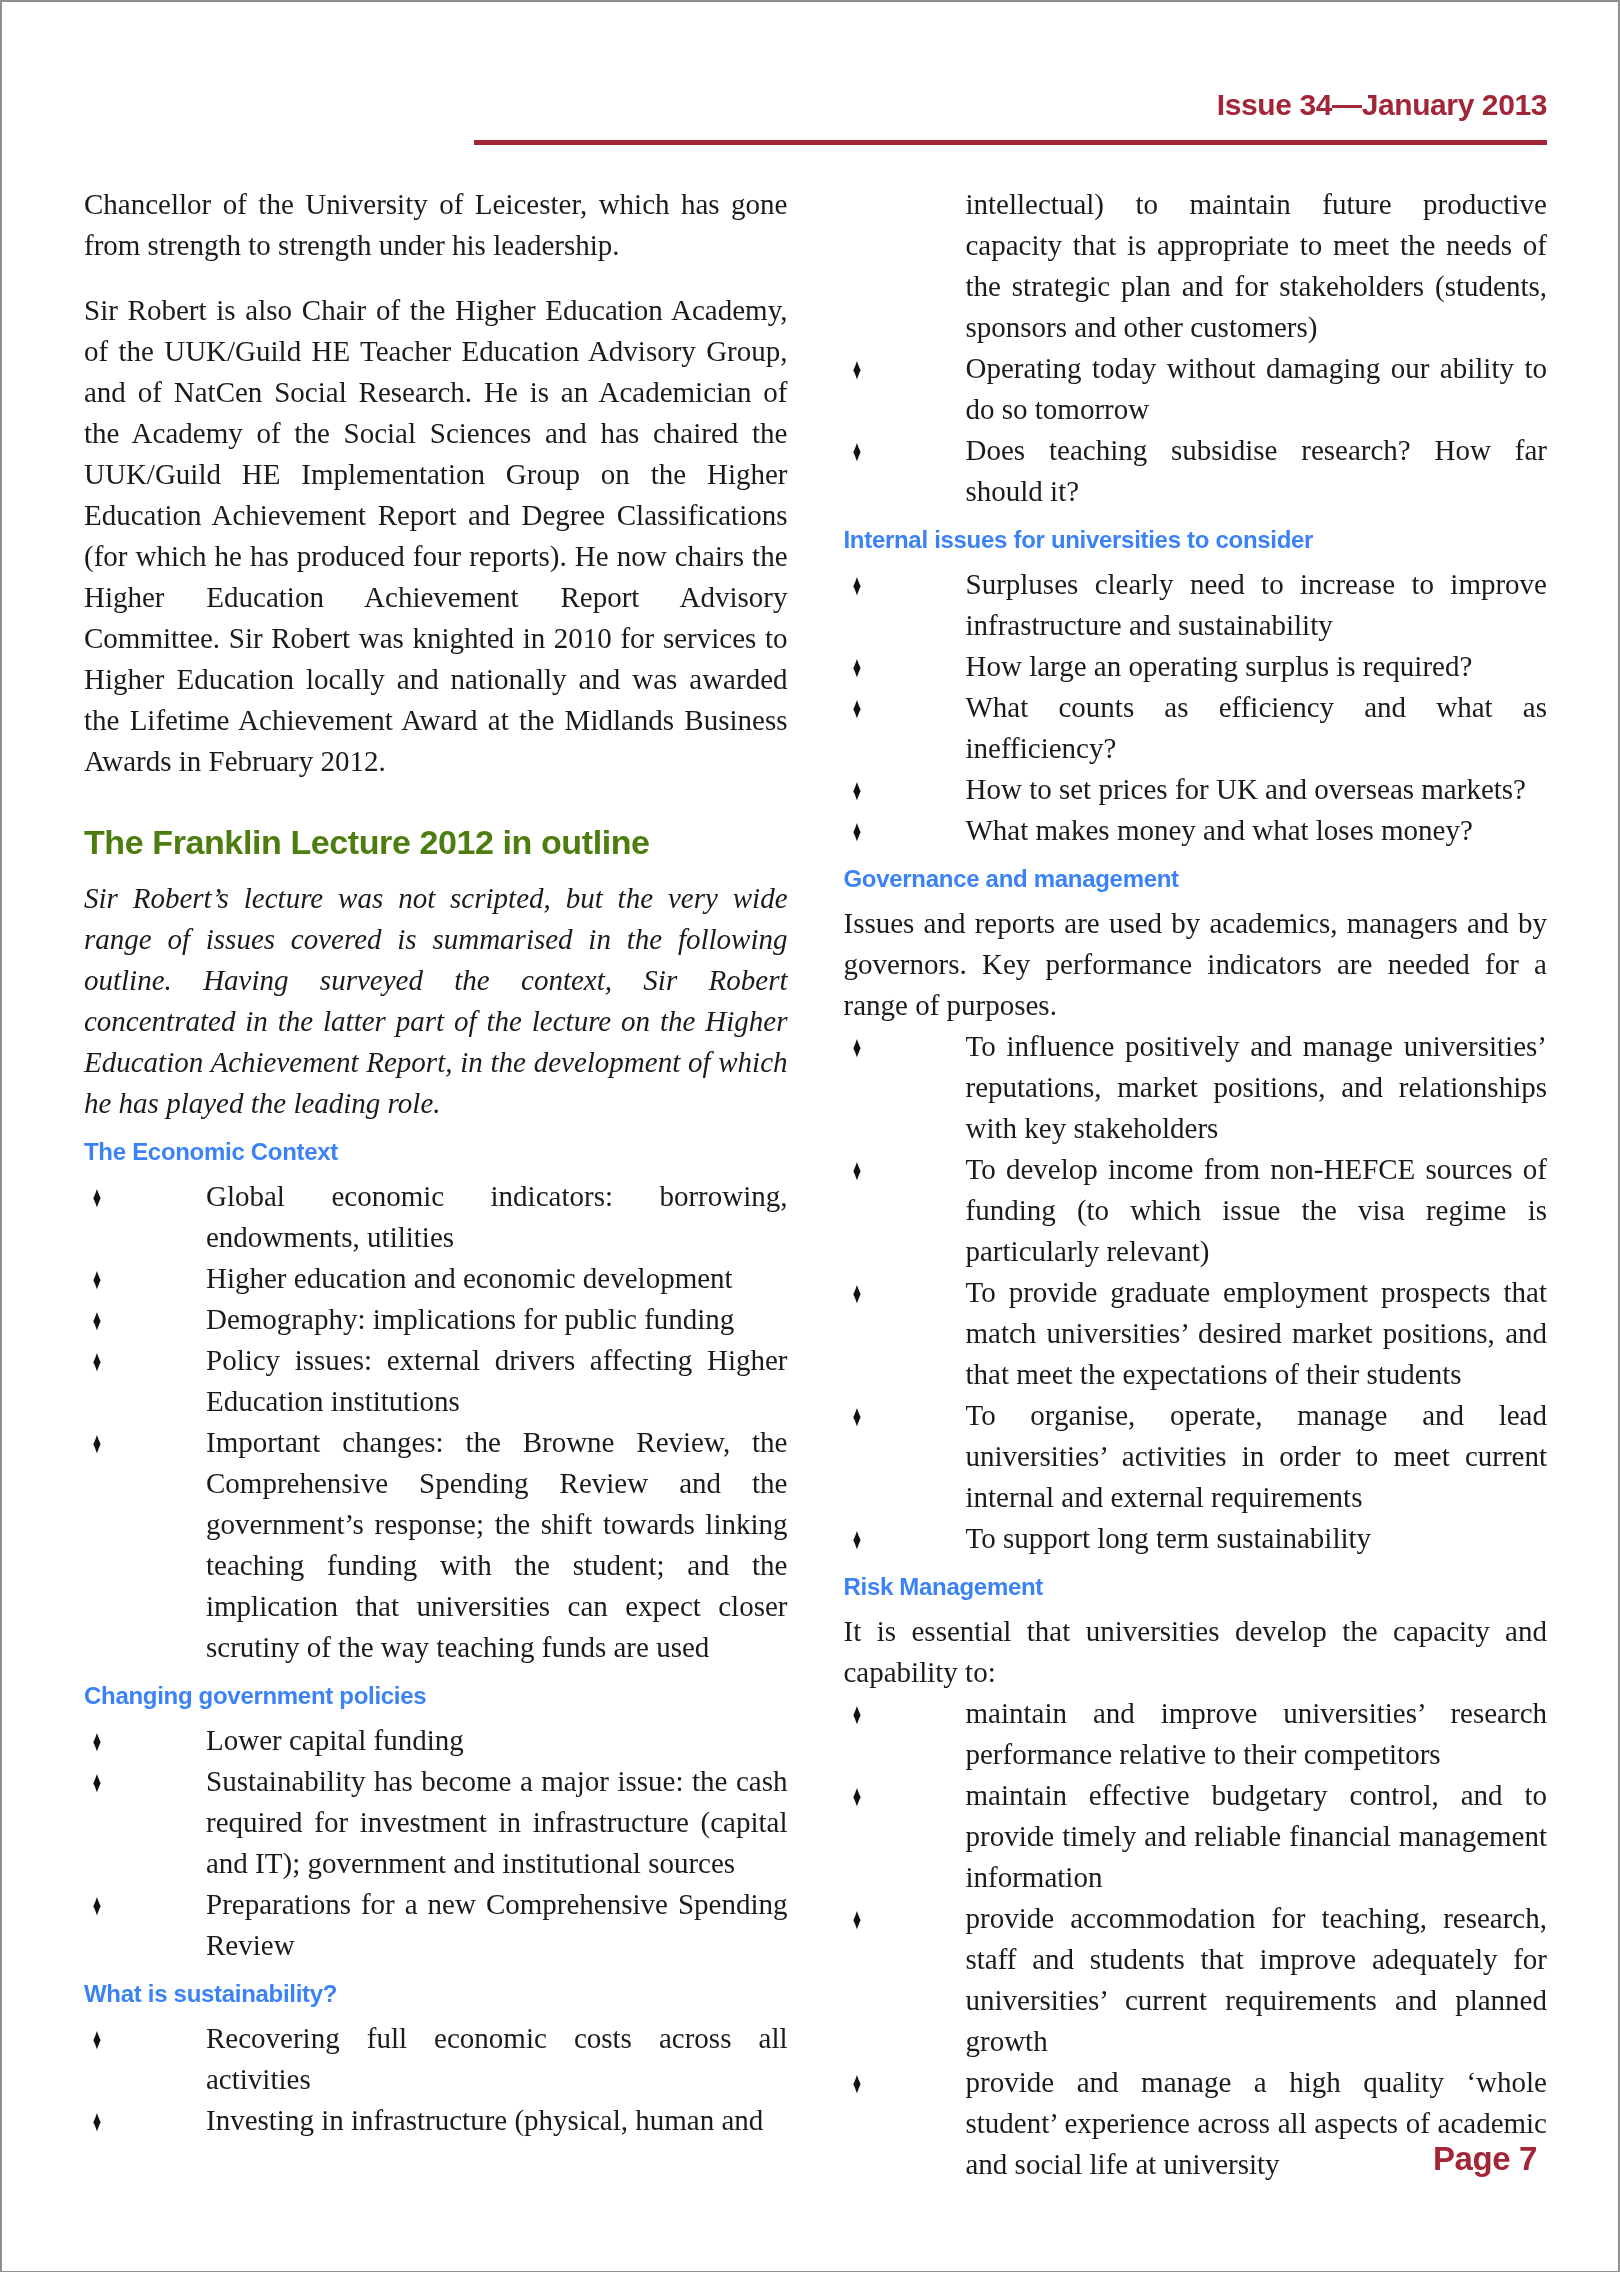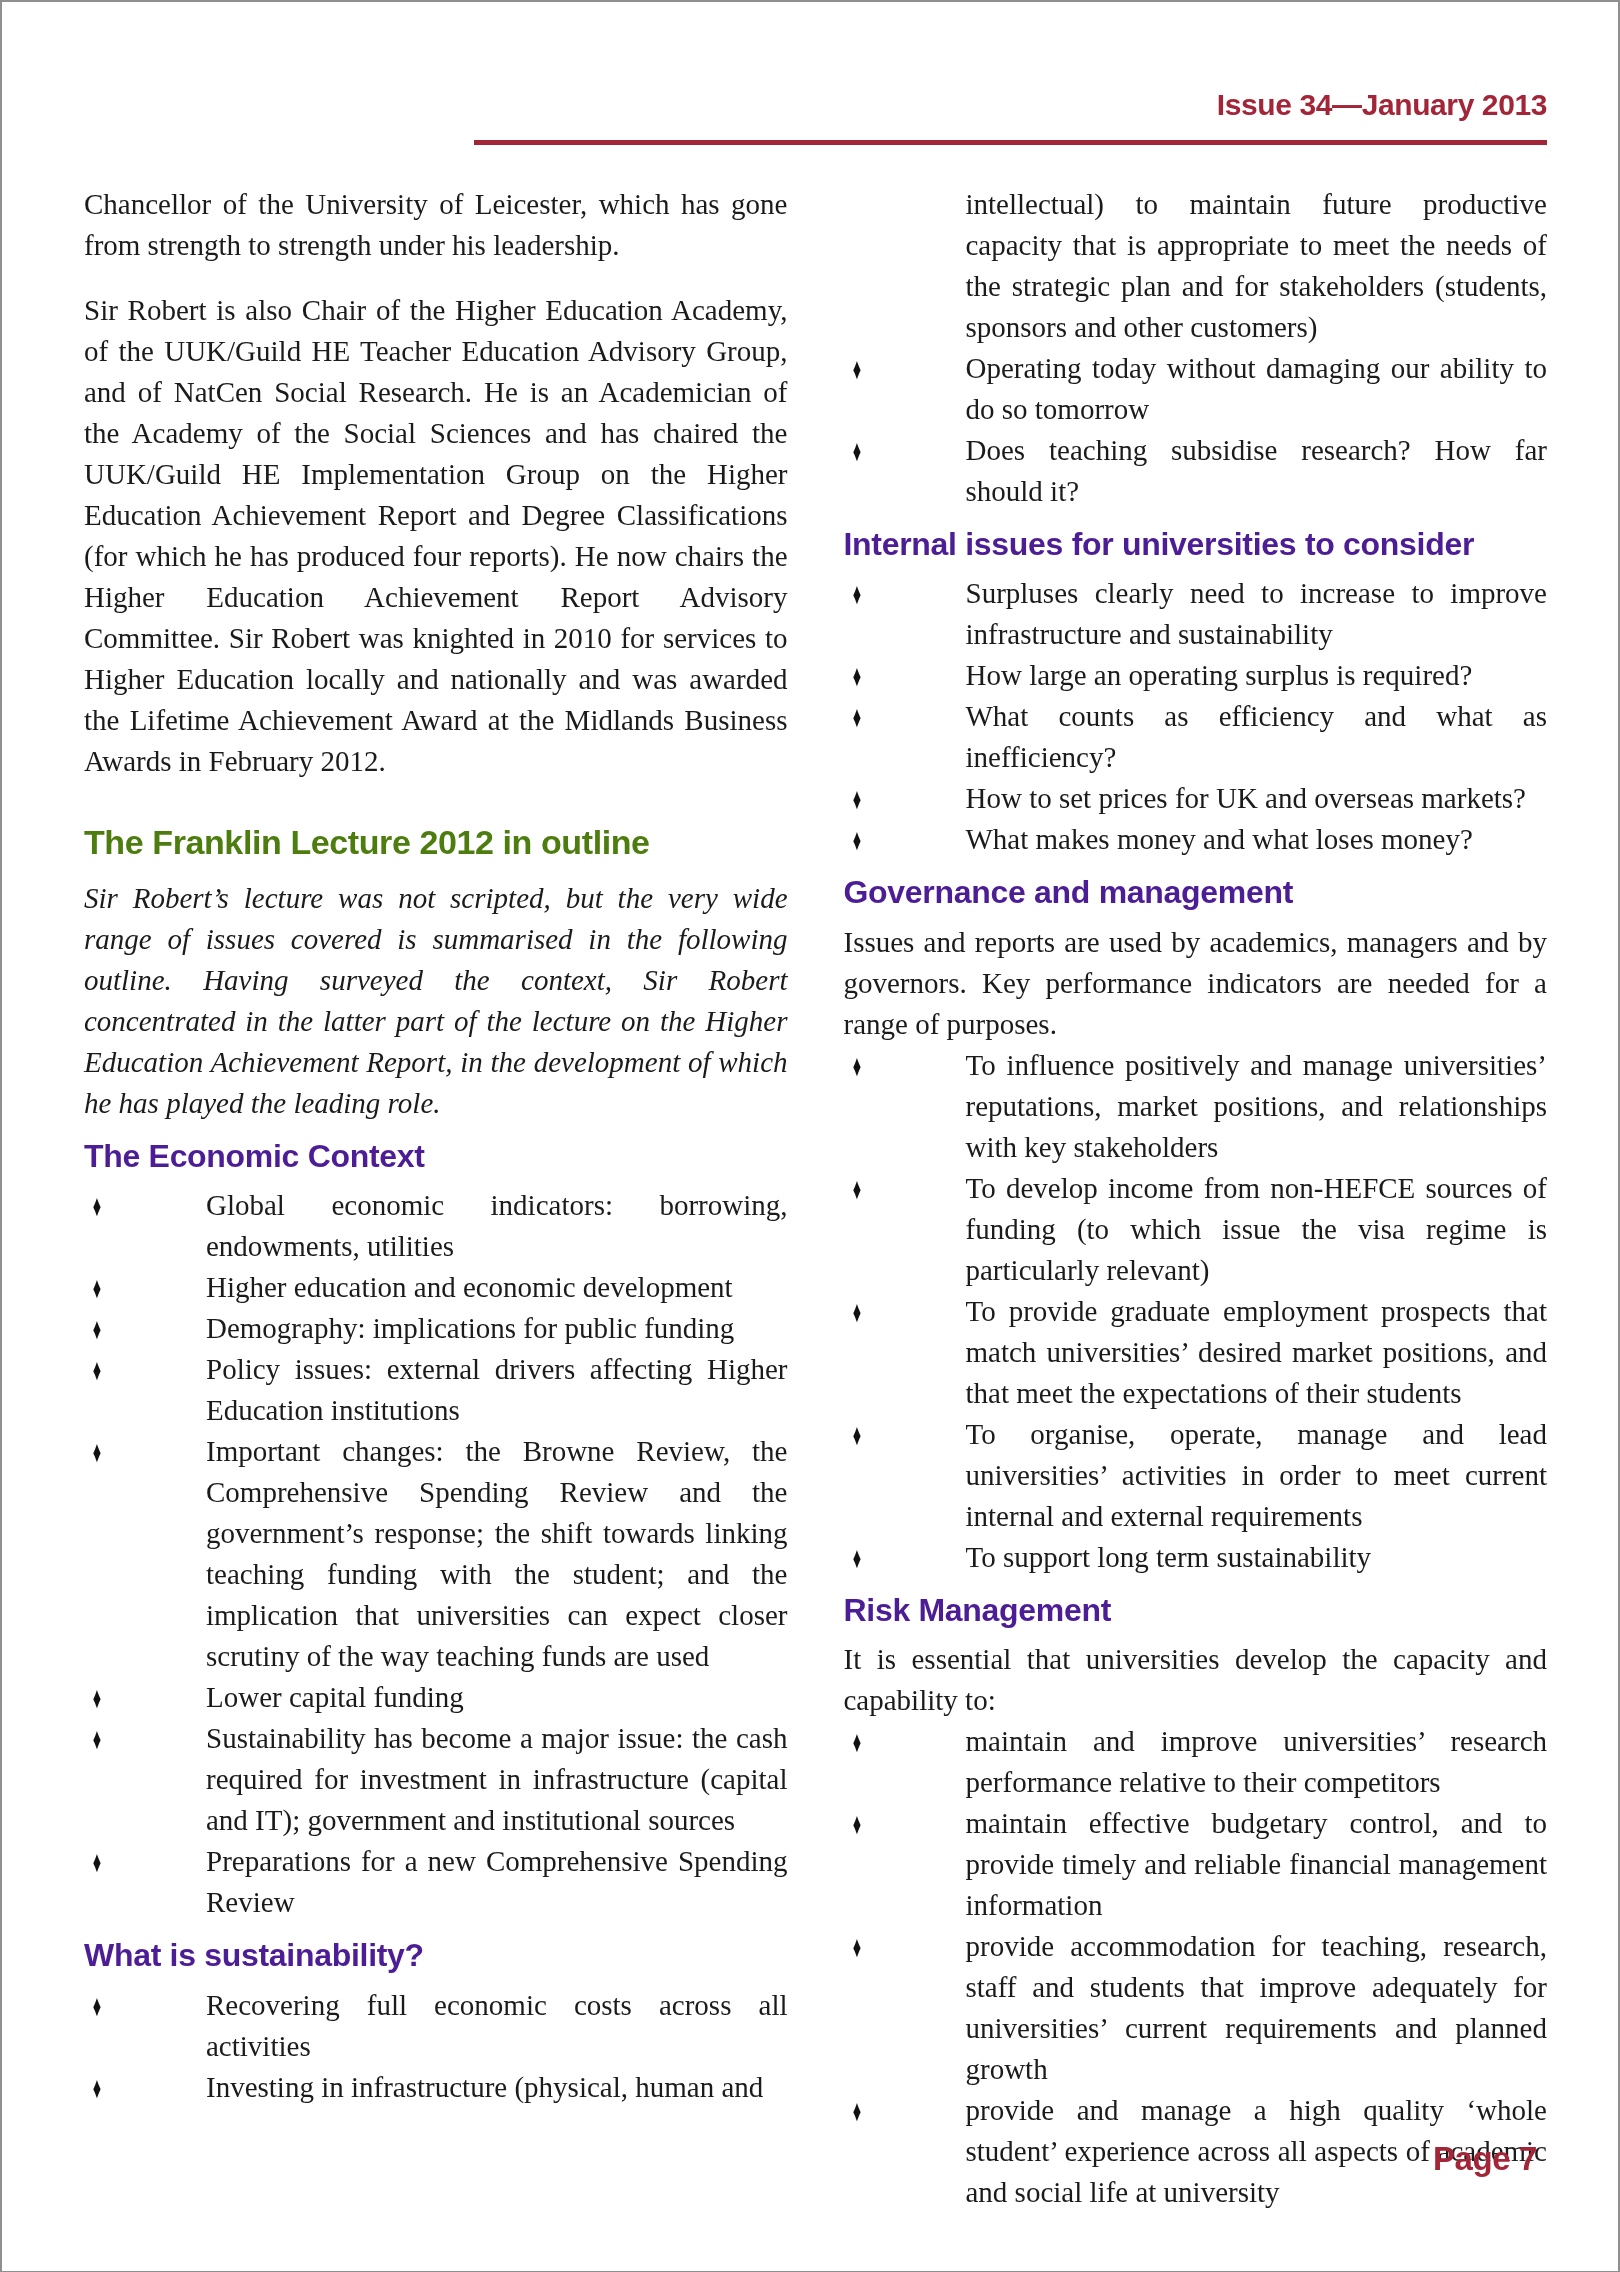--- a/index.html
+++ b/index.html
@@ -67,23 +67,23 @@
     font-weight: bold;
     font-size: 34px;
     line-height: 1.15;
     color: #4d7c0f;
     letter-spacing: -0.4px;
   }
   h3.sub-heading {
     margin: 14px 0 10.6px 0;
     font-family: "Liberation Sans", sans-serif;
     font-weight: bold;
-    font-size: 32px;
+    font-size: 24px;
     line-height: 1.15;
-    color: #4c1d95;
+    color: #3b82f6;
     letter-spacing: -0.3px;
   }
   
   .bullet {
     display: flex;
     align-items: flex-start;
     margin: 0;
   }
   .bullet-marker {
     flex: 0 0 122px;
@@ -152,20 +152,21 @@
         </div>
         <div class="bullet">
           <span class="bullet-marker">♦</span>
           <span class="bullet-text">Policy issues: external drivers affecting Higher Education institutions</span>
         </div>
         <div class="bullet">
           <span class="bullet-marker">♦</span>
           <span class="bullet-text">Important changes: the Browne Review, the Comprehensive Spending Review and the government’s response; the shift towards linking teaching funding with the student; and the implication that universities can expect closer scrutiny of the way teaching funds are used</span>
         </div>
 
+        <h3 class="sub-heading">Changing government policies</h3>
 
         <div class="bullet">
           <span class="bullet-marker">♦</span>
           <span class="bullet-text">Lower capital funding</span>
         </div>
         <div class="bullet">
           <span class="bullet-marker">♦</span>
           <span class="bullet-text">Sustainability has become a major issue: the cash required for investment in infrastructure (capital and IT); government and institutional sources</span>
         </div>
         <div class="bullet">

